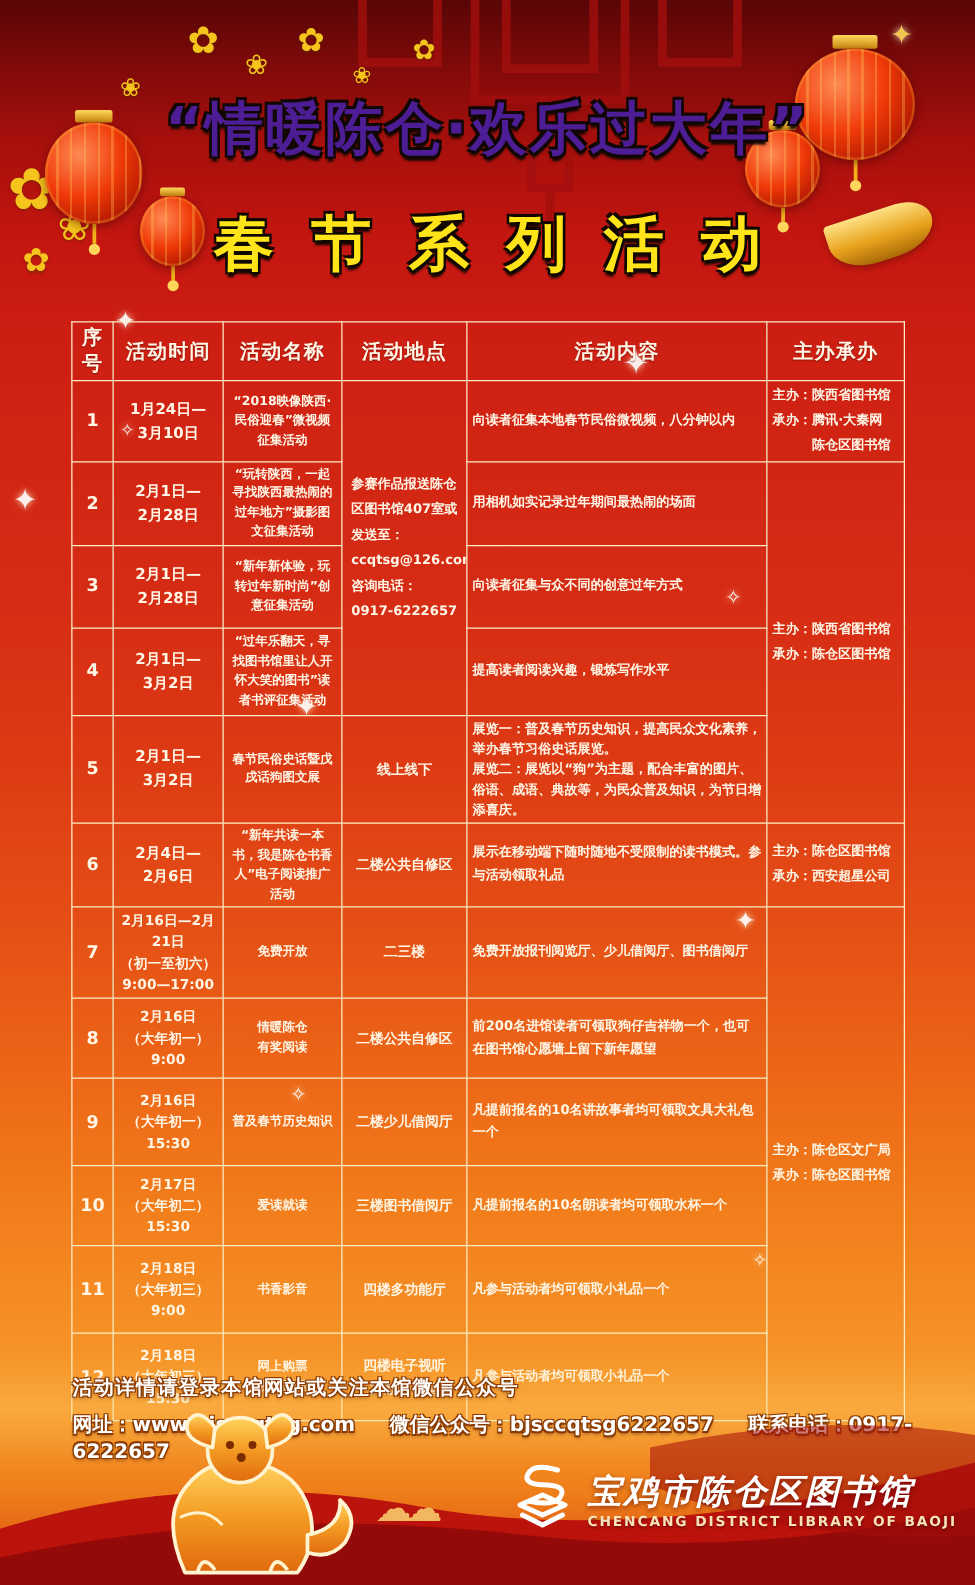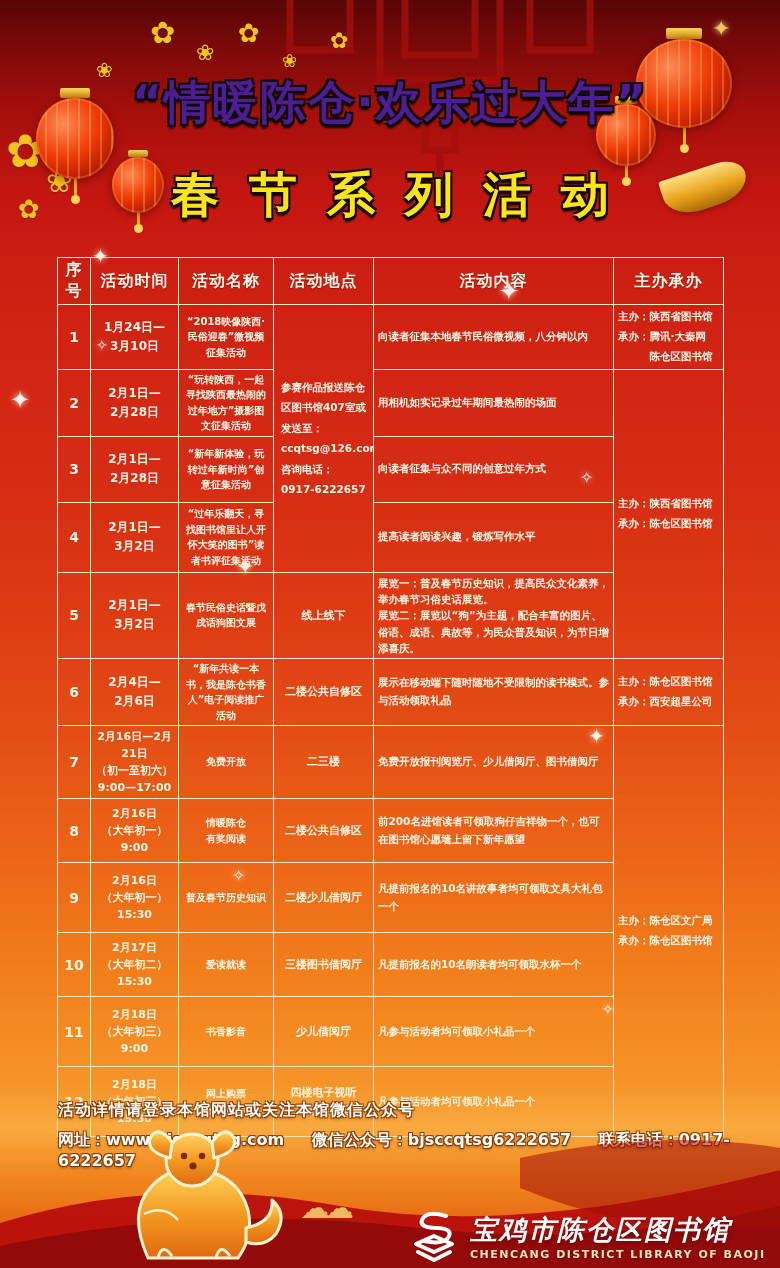--- a/index.html
+++ b/index.html
@@ -57,21 +57,21 @@
     background:linear-gradient(180deg, rgba(255,200,90,0) 0%, rgba(255,210,110,.25) 45%, rgba(255,190,80,0) 100%);}
   .footer-note{left:58px;top:1100px;font-size:16px;font-weight:bold;color:#ffffff;letter-spacing:1px;
     text-shadow:1px 1px 0 #8a3a00,-1px -1px 0 #8a3a00,1px -1px 0 #8a3a00,-1px 1px 0 #8a3a00,0 2px 3px rgba(60,10,0,.5);}
   .footer-line2{left:58px;top:1130px;width:700px;font-size:16px;font-weight:bold;color:#ffffff;
     text-shadow:1px 1px 0 #8a3a00,-1px -1px 0 #8a3a00,1px -1px 0 #8a3a00,-1px 1px 0 #8a3a00,0 2px 3px rgba(60,10,0,.5);}
   .footer-line2 span{margin-right:22px;}
   
   .wave{left:0;bottom:0;width:780px;height:150px;z-index:5;}
   .dog-wrap{left:88px;top:1118px;z-index:6;}
   .clouds{left:300px;top:1190px;z-index:6;color:#f8c96a;font-size:30px;letter-spacing:-6px;opacity:.9;}
-  .logo{left:408px;top:1168px;z-index:7;display:flex;align-items:center;margin-top:40px;}
+  .logo{left:408px;top:1168px;z-index:7;display:flex;align-items:flex-end;}
   .logo .mark{margin-right:10px;}
   .logo .cn{font-size:27px;font-weight:bold;color:#ffffff;letter-spacing:2px;font-style:italic;
     text-shadow:0 2px 4px rgba(80,0,0,.6);white-space:nowrap;}
   .logo .en{font-size:11px;font-weight:bold;color:#f7e3b8;letter-spacing:1.5px;text-align:center;
     text-shadow:0 1px 2px rgba(80,0,0,.6);white-space:nowrap;}
 </style>
 </head>
 <body>
 
 <div class="abs top-band"></div>
@@ -254,21 +254,21 @@
       <td class="name">爱读就读</td>
       <td class="loc">三楼图书借阅厅</td>
       <td class="cont">凡提前报名的10名朗读者均可领取水杯一个</td>
     </tr>
     <tr style="height:70px;">
       <td class="no">11</td>
       <td class="time sm">2月18日
 （大年初三）
 9:00</td>
       <td class="name">书香影音</td>
-      <td class="loc">少儿借阅厅</td>
+      <td class="loc">四楼多功能厅</td>
       <td class="cont">凡参与活动者均可领取小礼品一个</td>
     </tr>
     <tr style="height:70px;">
       <td class="no">12</td>
       <td class="time sm">2月18日
 （大年初三）
 15:30</td>
       <td class="name">网上购票
 视频团聚</td>
       <td class="loc">四楼电子视听

